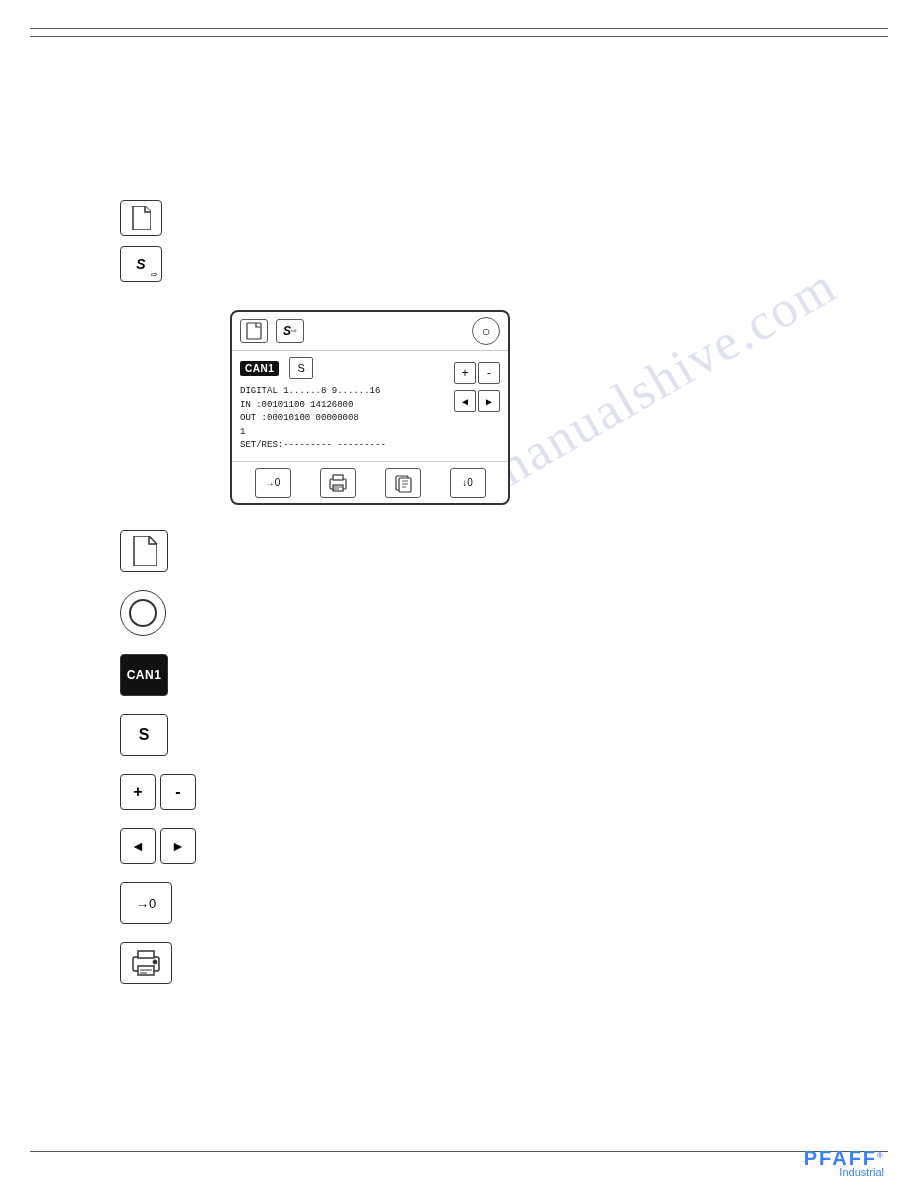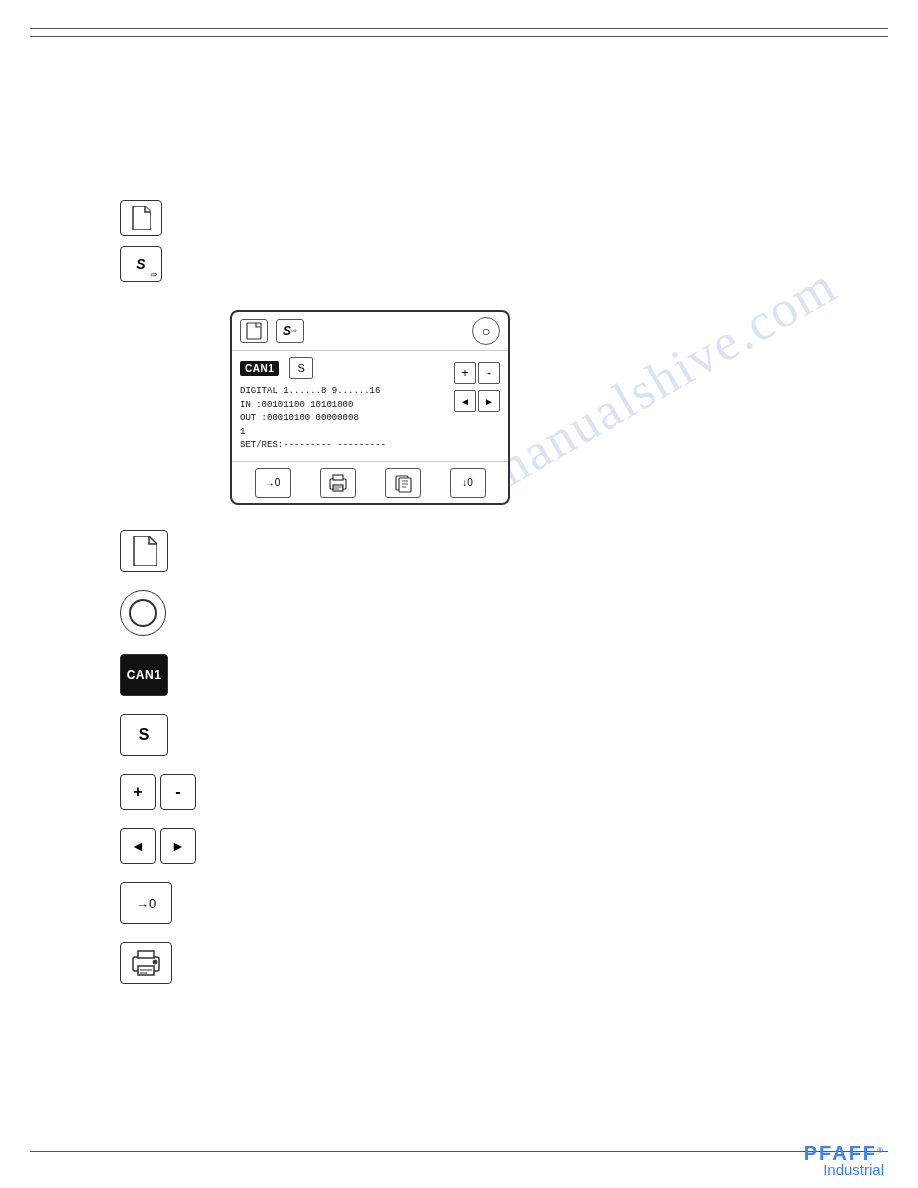--- a/index.html
+++ b/index.html
@@ -44,21 +44,21 @@
     .pfaff-logo {
       position: absolute;
       bottom: 10px;
       right: 34px;
       font-size: 18px;
       font-weight: bold;
       letter-spacing: 1px;
       color: #3b82f6;
     }
     .pfaff-logo span.industrial {
-      font-size: 15px;
+      font-size: 11px;
       font-weight: normal;
       vertical-align: super;
       letter-spacing: 0;
       display: block;
       text-align: right;
       margin-top: -4px;
     }
 
     
     .left-icons {
@@ -412,21 +412,21 @@
 
     <div class="panel-row1">
       <span class="can1-badge">CAN1</span>
       <div class="s-badge">
         <span>S</span>
       </div>
     </div>
 
     <div class="panel-digital-text">
       <div>DIGITAL 1......8 9......16</div>
-      <div>IN  :00101100 10101000</div>
+      <div>IN  :00101100 14126000</div>
       <div>OUT :00010100 00000008</div>
       <div>          1</div>
       <div>SET/RES:--------- ---------</div>
     </div>
   </div>
 
   <div class="panel-right-controls">
     <div class="plus-minus-row">
       <div class="pm-btn">+</div>
       <div class="pm-btn">-</div>

